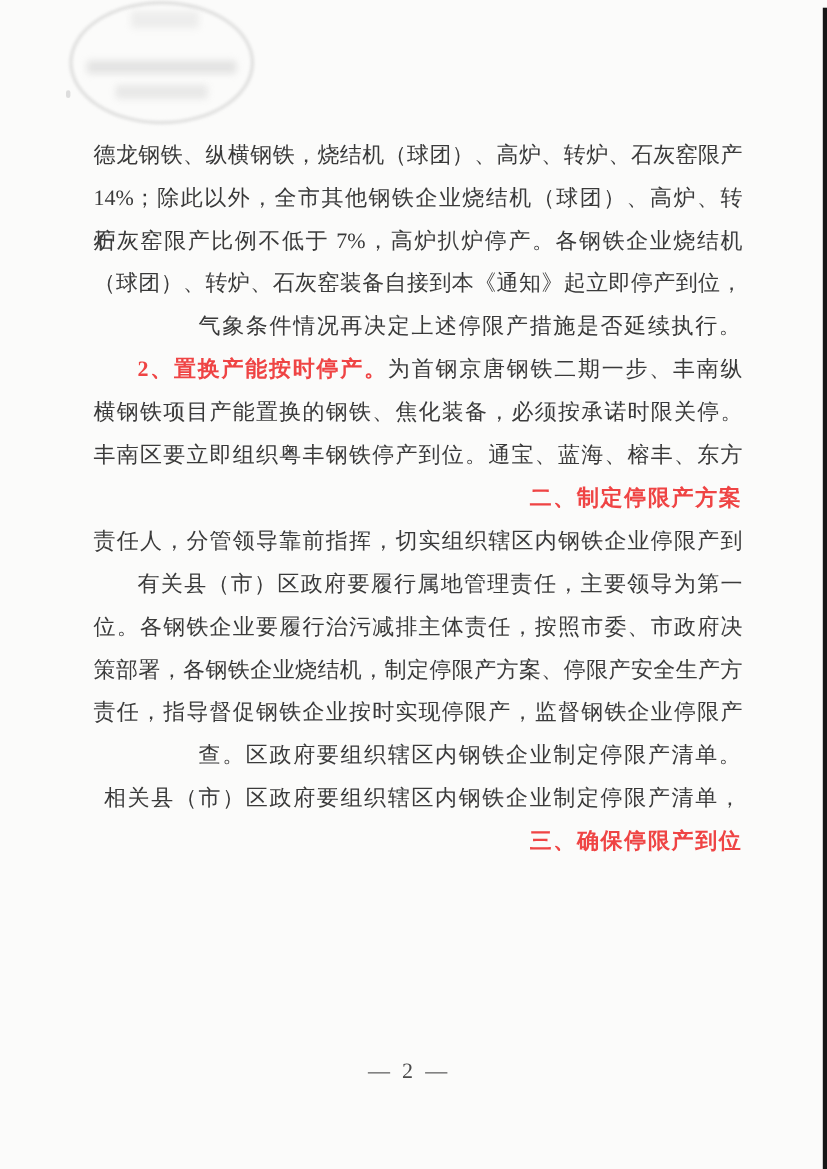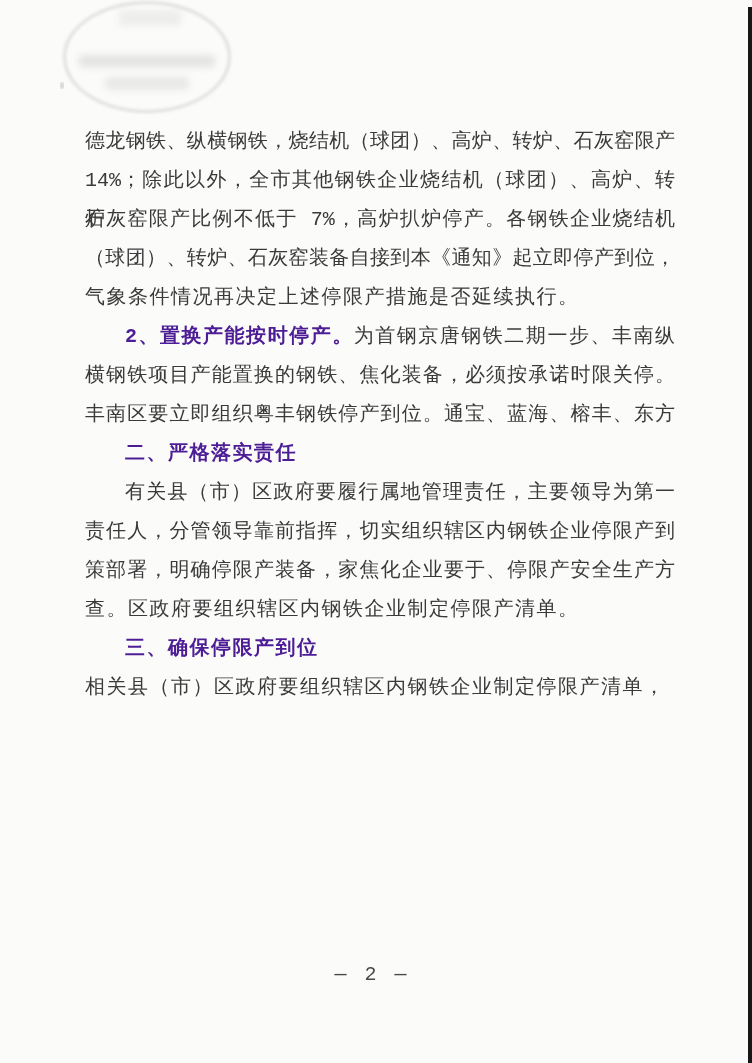--- a/index.html
+++ b/index.html
@@ -3,21 +3,21 @@
 <meta charset="utf-8">
 <style>
   html, body { margin: 0; padding: 0; }
   body {
     width: 752px; height: 1063px;
     background: var(--paper, #fbfbfa);
     position: relative;
     overflow: hidden;
     font-family: "Liberation Serif", "DejaVu Serif", serif;
   }
-  .page { position: absolute; inset: 0; font-family: Liberation Mono, monospace; }
+  .page { position: absolute; inset: 0; }
 
   
   .stamp {
     position: absolute; left: 63px; top: 1px;
     width: 168px; height: 112px;
   }
   .stamp .ring {
     position: absolute; inset: 0;
     border: 3px solid rgba(185,185,185,0.42);
     border-radius: 50%;
@@ -42,23 +42,23 @@
   
   .doc-body {
     position: absolute; left: 85px; top: 122px; width: 590px;
     font-size: 20px; color: var(--ink, #3a3a3a);
   }
   .line {
     height: 39px; line-height: 39px;
     white-space: nowrap;
   }
   .line.just { text-align: justify; text-align-last: justify; white-space: normal; }
-  .line.nojust { letter-spacing: 1.5px; }
+  .line.nojust { letter-spacing: 1.5px; text-align: right; }
   .line.indent { text-indent: 40px; }
-  .bold { font-weight: bold; color: #4c1d95; }
+  .bold { font-weight: bold; color: #ef4444; }
 
   .page-num {
     position: absolute; left: 0; right: 8px; top: 963px;
     text-align: center;
     font-size: 20px; color: #4a4a4a; letter-spacing: 3px;
   }
 
   
   .edge {
     position: absolute; right: 0; top: 7px; bottom: 0;
@@ -81,26 +81,28 @@
 
   <div class="doc-body" id="doc-body">
       <div class="line just">德龙钢铁、纵横钢铁，烧结机（球团）、高炉、转炉、石灰窑限产</div>
       <div class="line just">14%；除此以外，全市其他钢铁企业烧结机（球团）、高炉、转炉、</div>
       <div class="line just">石灰窑限产比例不低于 7%，高炉扒炉停产。各钢铁企业烧结机</div>
       <div class="line just">（球团）、转炉、石灰窑装备自接到本《通知》起立即停产到位，</div>
       <div class="line nojust">气象条件情况再决定上述停限产措施是否延续执行。</div>
       <div class="line just indent"><span class="bold">2、置换产能按时停产。</span><span>为首钢京唐钢铁二期一步、丰南纵</span></div>
       <div class="line just">横钢铁项目产能置换的钢铁、焦化装备，必须按承诺时限关停。</div>
       <div class="line just">丰南区要立即组织粤丰钢铁停产到位。通宝、蓝海、榕丰、东方</div>
-      <div class="line nojust indent bold">二、严格落实责任</div>
+      <div class="line nojust indent bold">二、制定停限产方案</div>
+      <div class="line just">责任人，分管领导靠前指挥，切实组织辖区内钢铁企业停限产到</div>
       <div class="line just indent">有关县（市）区政府要履行属地管理责任，主要领导为第一</div>
-      <div class="line just">责任人，分管领导靠前指挥，切实组织辖区内钢铁企业停限产到</div>
-      <div class="line just">策部署，明确停限产装备，家焦化企业要于、停限产安全生产方</div>
+      <div class="line just">位。各钢铁企业要履行治污减排主体责任，按照市委、市政府决</div>
+      <div class="line just">策部署，各钢铁企业烧结机，制定停限产方案、停限产安全生产方</div>
+      <div class="line just">责任，指导督促钢铁企业按时实现停限产，监督钢铁企业停限产</div>
       <div class="line nojust">查。区政府要组织辖区内钢铁企业制定停限产清单。</div>
+      <div class="line nojust">相关县（市）区政府要组织辖区内钢铁企业制定停限产清单，</div>
       <div class="line nojust indent bold">三、确保停限产到位</div>
-      <div class="line nojust">相关县（市）区政府要组织辖区内钢铁企业制定停限产清单，</div>
     </div>
 
   <div class="page-num">— 2 —</div>
 
   <div class="edge"></div>
 
 </div>
 
 </body></html>

